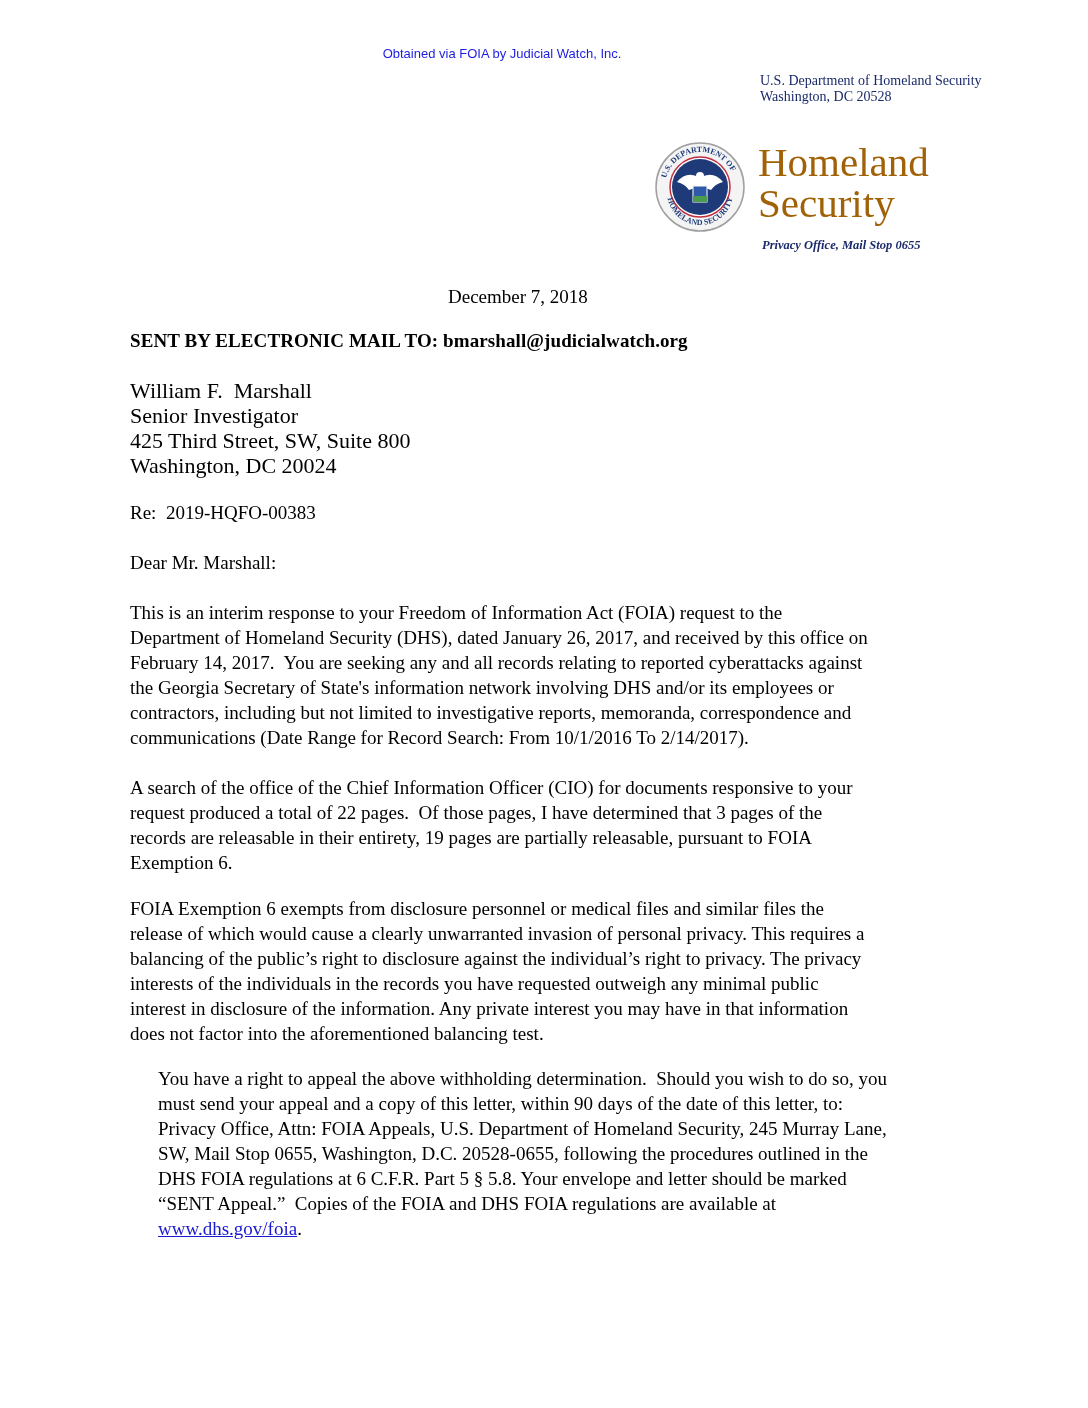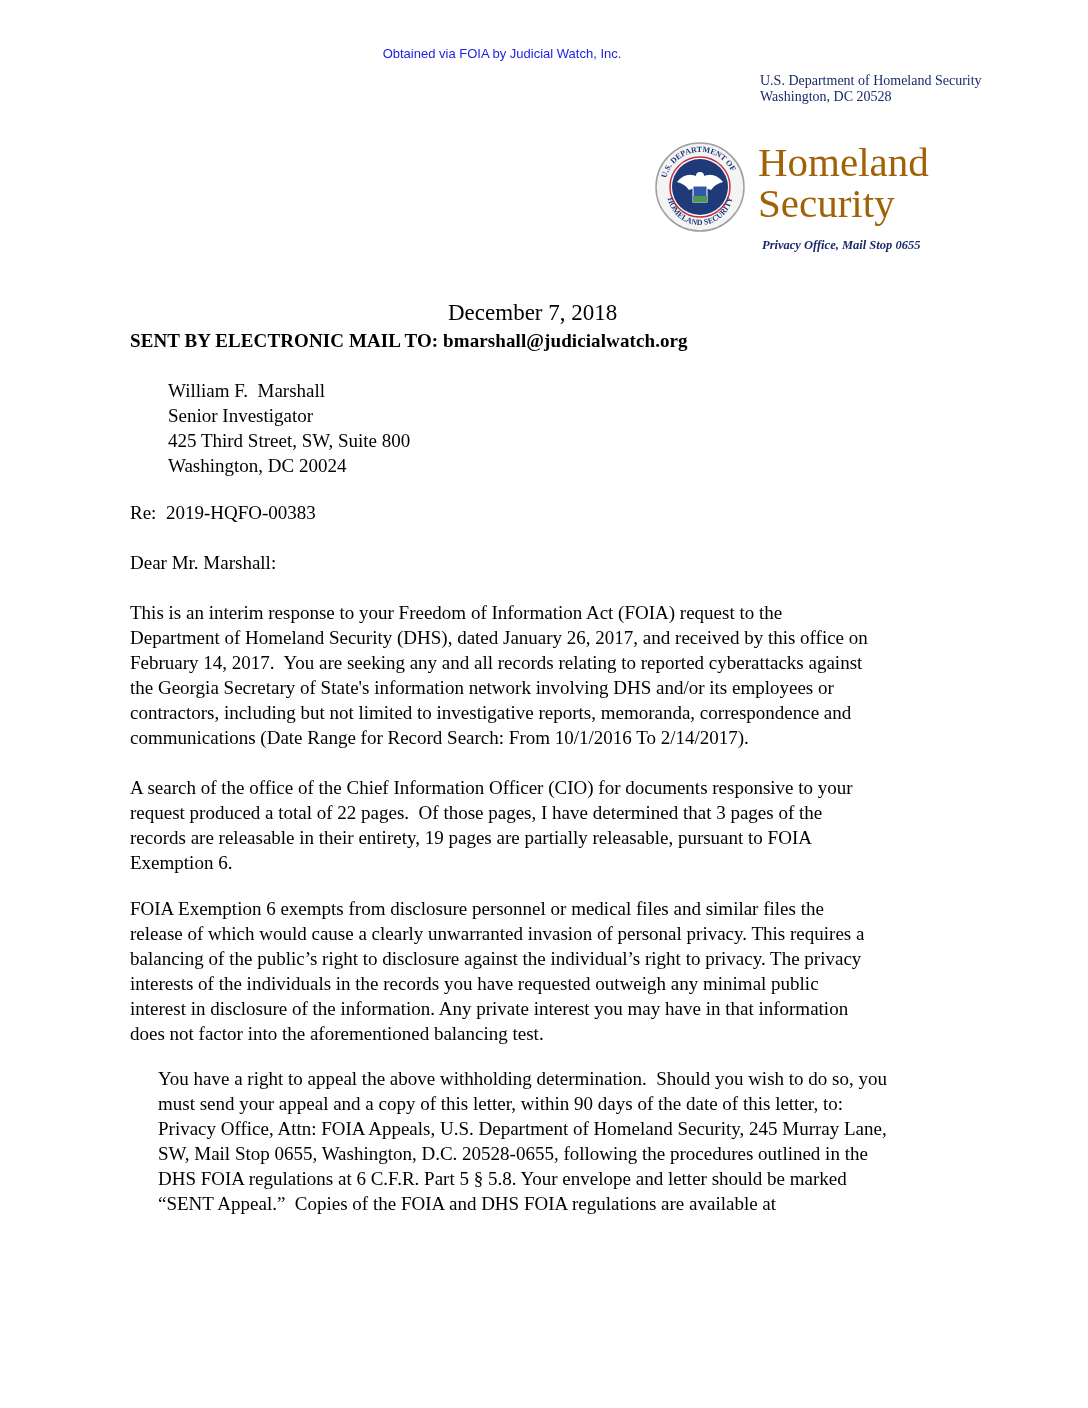--- a/index.html
+++ b/index.html
@@ -2,23 +2,23 @@
 <html><head>
   <meta charset="utf-8">
   <style>
     html, body { margin: 0; padding: 0; background: #ffffff; }
     body { width: 1088px; height: 1408px; position: relative; overflow: hidden; font-family: "Liberation Serif", "DejaVu Serif", serif; color: #000; }
     .foia-stamp { position: absolute; left: 0; width: 1004px; top: 46px; text-align: center; font-family: "Liberation Sans", "DejaVu Sans", sans-serif; font-size: 13px; color: #1d1de0; }
     .dept-address { position: absolute; left: 760px; top: 73px; font-size: 14px; line-height: 16px; color: #1a2a6a; }
     .seal { position: absolute; left: 655px; top: 142px; width: 90px; height: 90px; }
     .wordmark { position: absolute; left: 758px; top: 142px; font-size: 41px; line-height: 41px; color: #a16207; }
     .office-line { position: absolute; left: 762px; top: 238px; font-size: 12.5px; font-style: italic; font-weight: bold; color: #1a2a6a; }
-    .date { position: absolute; left: 448px; top: 300px; font-size: 23px; }
+    .date { position: absolute; left: 448px; top: 286px; font-size: 19px; }
     .sent-line { position: absolute; left: 130px; top: 330px; font-size: 19px; font-weight: bold; letter-spacing: 0.1px; }
-    .addr { position: absolute; left: 130px; top: 378px; font-size: 19px; line-height: 25px; margin-left: 38px; }
+    .addr { position: absolute; left: 130px; top: 378px; font-size: 22px; line-height: 25px; }
     .re { position: absolute; left: 130px; top: 502px; font-size: 19px; }
     .salutation { position: absolute; left: 130px; top: 552px; font-size: 19px; }
     .para { position: absolute; left: 130px; width: 840px; font-size: 19px; line-height: 25px; }
     .para .ln { display: block; white-space: nowrap; }
     .p1 { top: 600px; }
     .p2 { top: 775px; }
     .p3 { top: 896px; }
     .p4 { top: 1066px; margin-left: 28px; }
     a.link { color: #1a1ad0; text-decoration: underline; }
   </style>
@@ -93,13 +93,14 @@
   <span class="ln">does not factor into the aforementioned balancing test.</span>
 </div>
 
 <div class="para p4">
   <span class="ln" style="white-space:pre">You have a right to appeal the above withholding determination.  Should you wish to do so, you</span>
   <span class="ln">must send your appeal and a copy of this letter, within 90 days of the date of this letter, to:</span>
   <span class="ln">Privacy Office, Attn: FOIA Appeals, U.S. Department of Homeland Security, 245 Murray Lane,</span>
   <span class="ln">SW, Mail Stop 0655, Washington, D.C. 20528-0655, following the procedures outlined in the</span>
   <span class="ln">DHS FOIA regulations at 6 C.F.R. Part 5 § 5.8. Your envelope and letter should be marked</span>
   <span class="ln" style="white-space:pre">“SENT Appeal.”  Copies of the FOIA and DHS FOIA regulations are available at</span>
+  <span class="ln"><a class="link" href="www.dhs.gov/foia">www.dhs.gov/foia</a><span>.</span></span>
 </div>
 
 </body></html>

